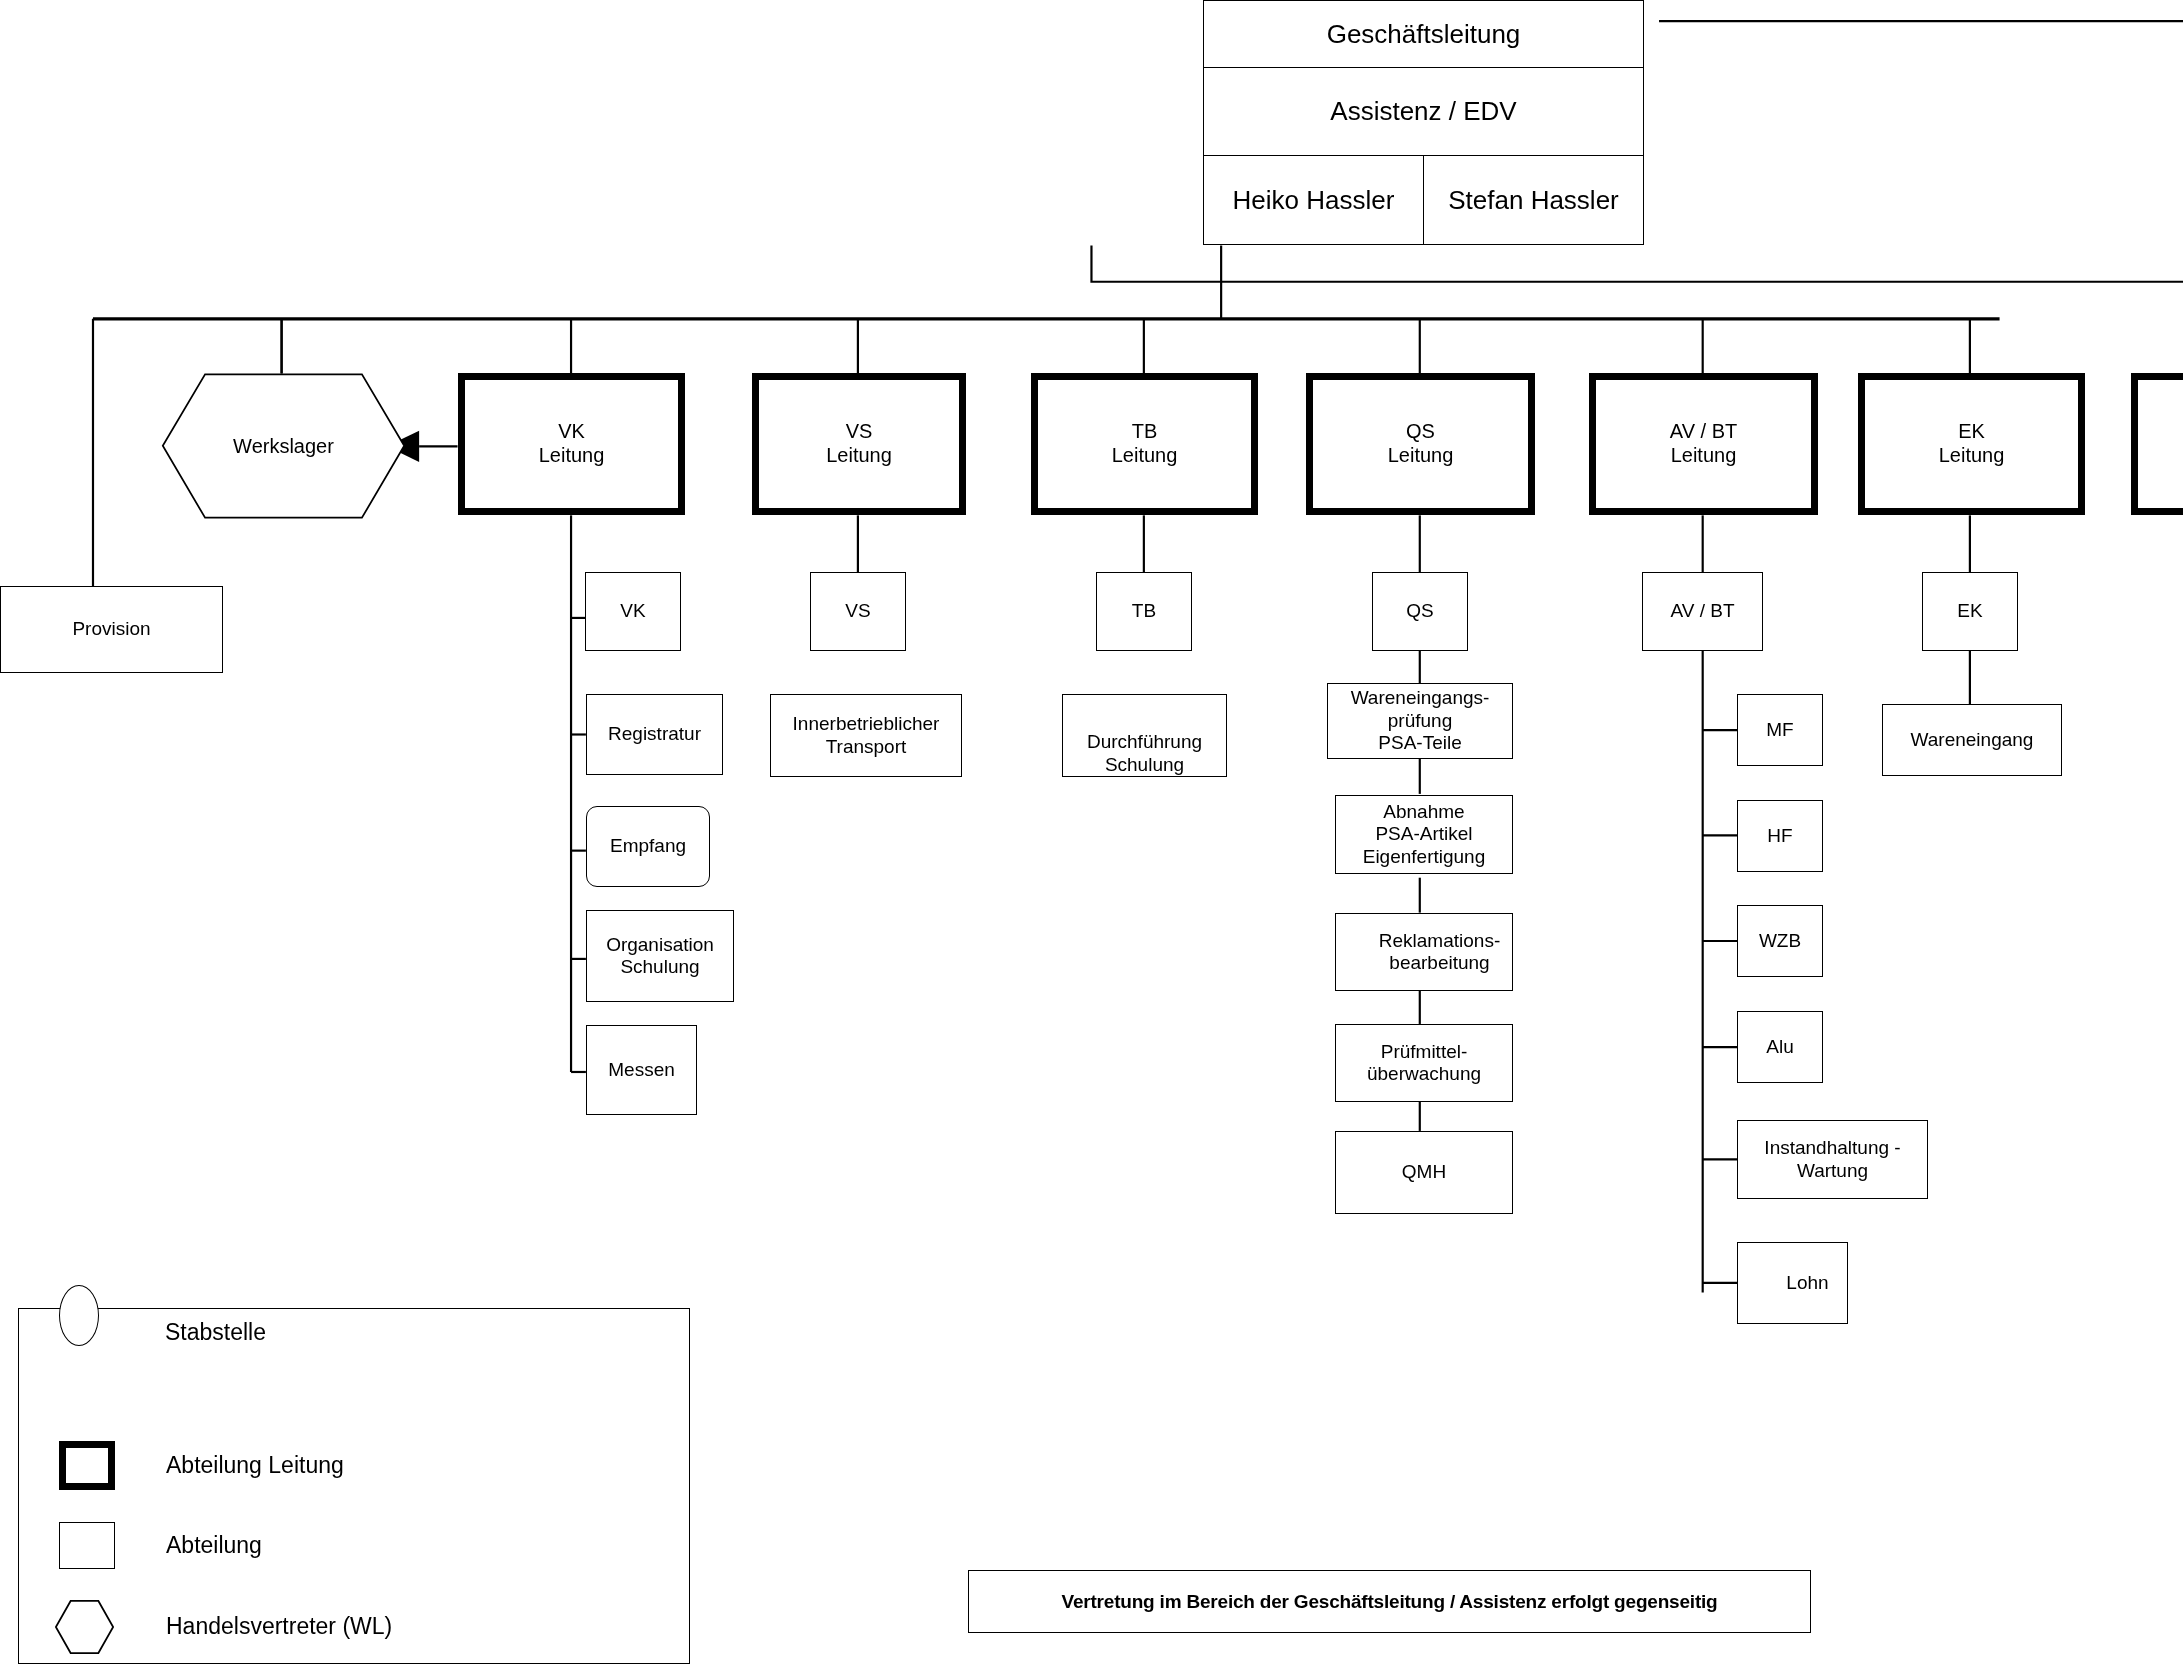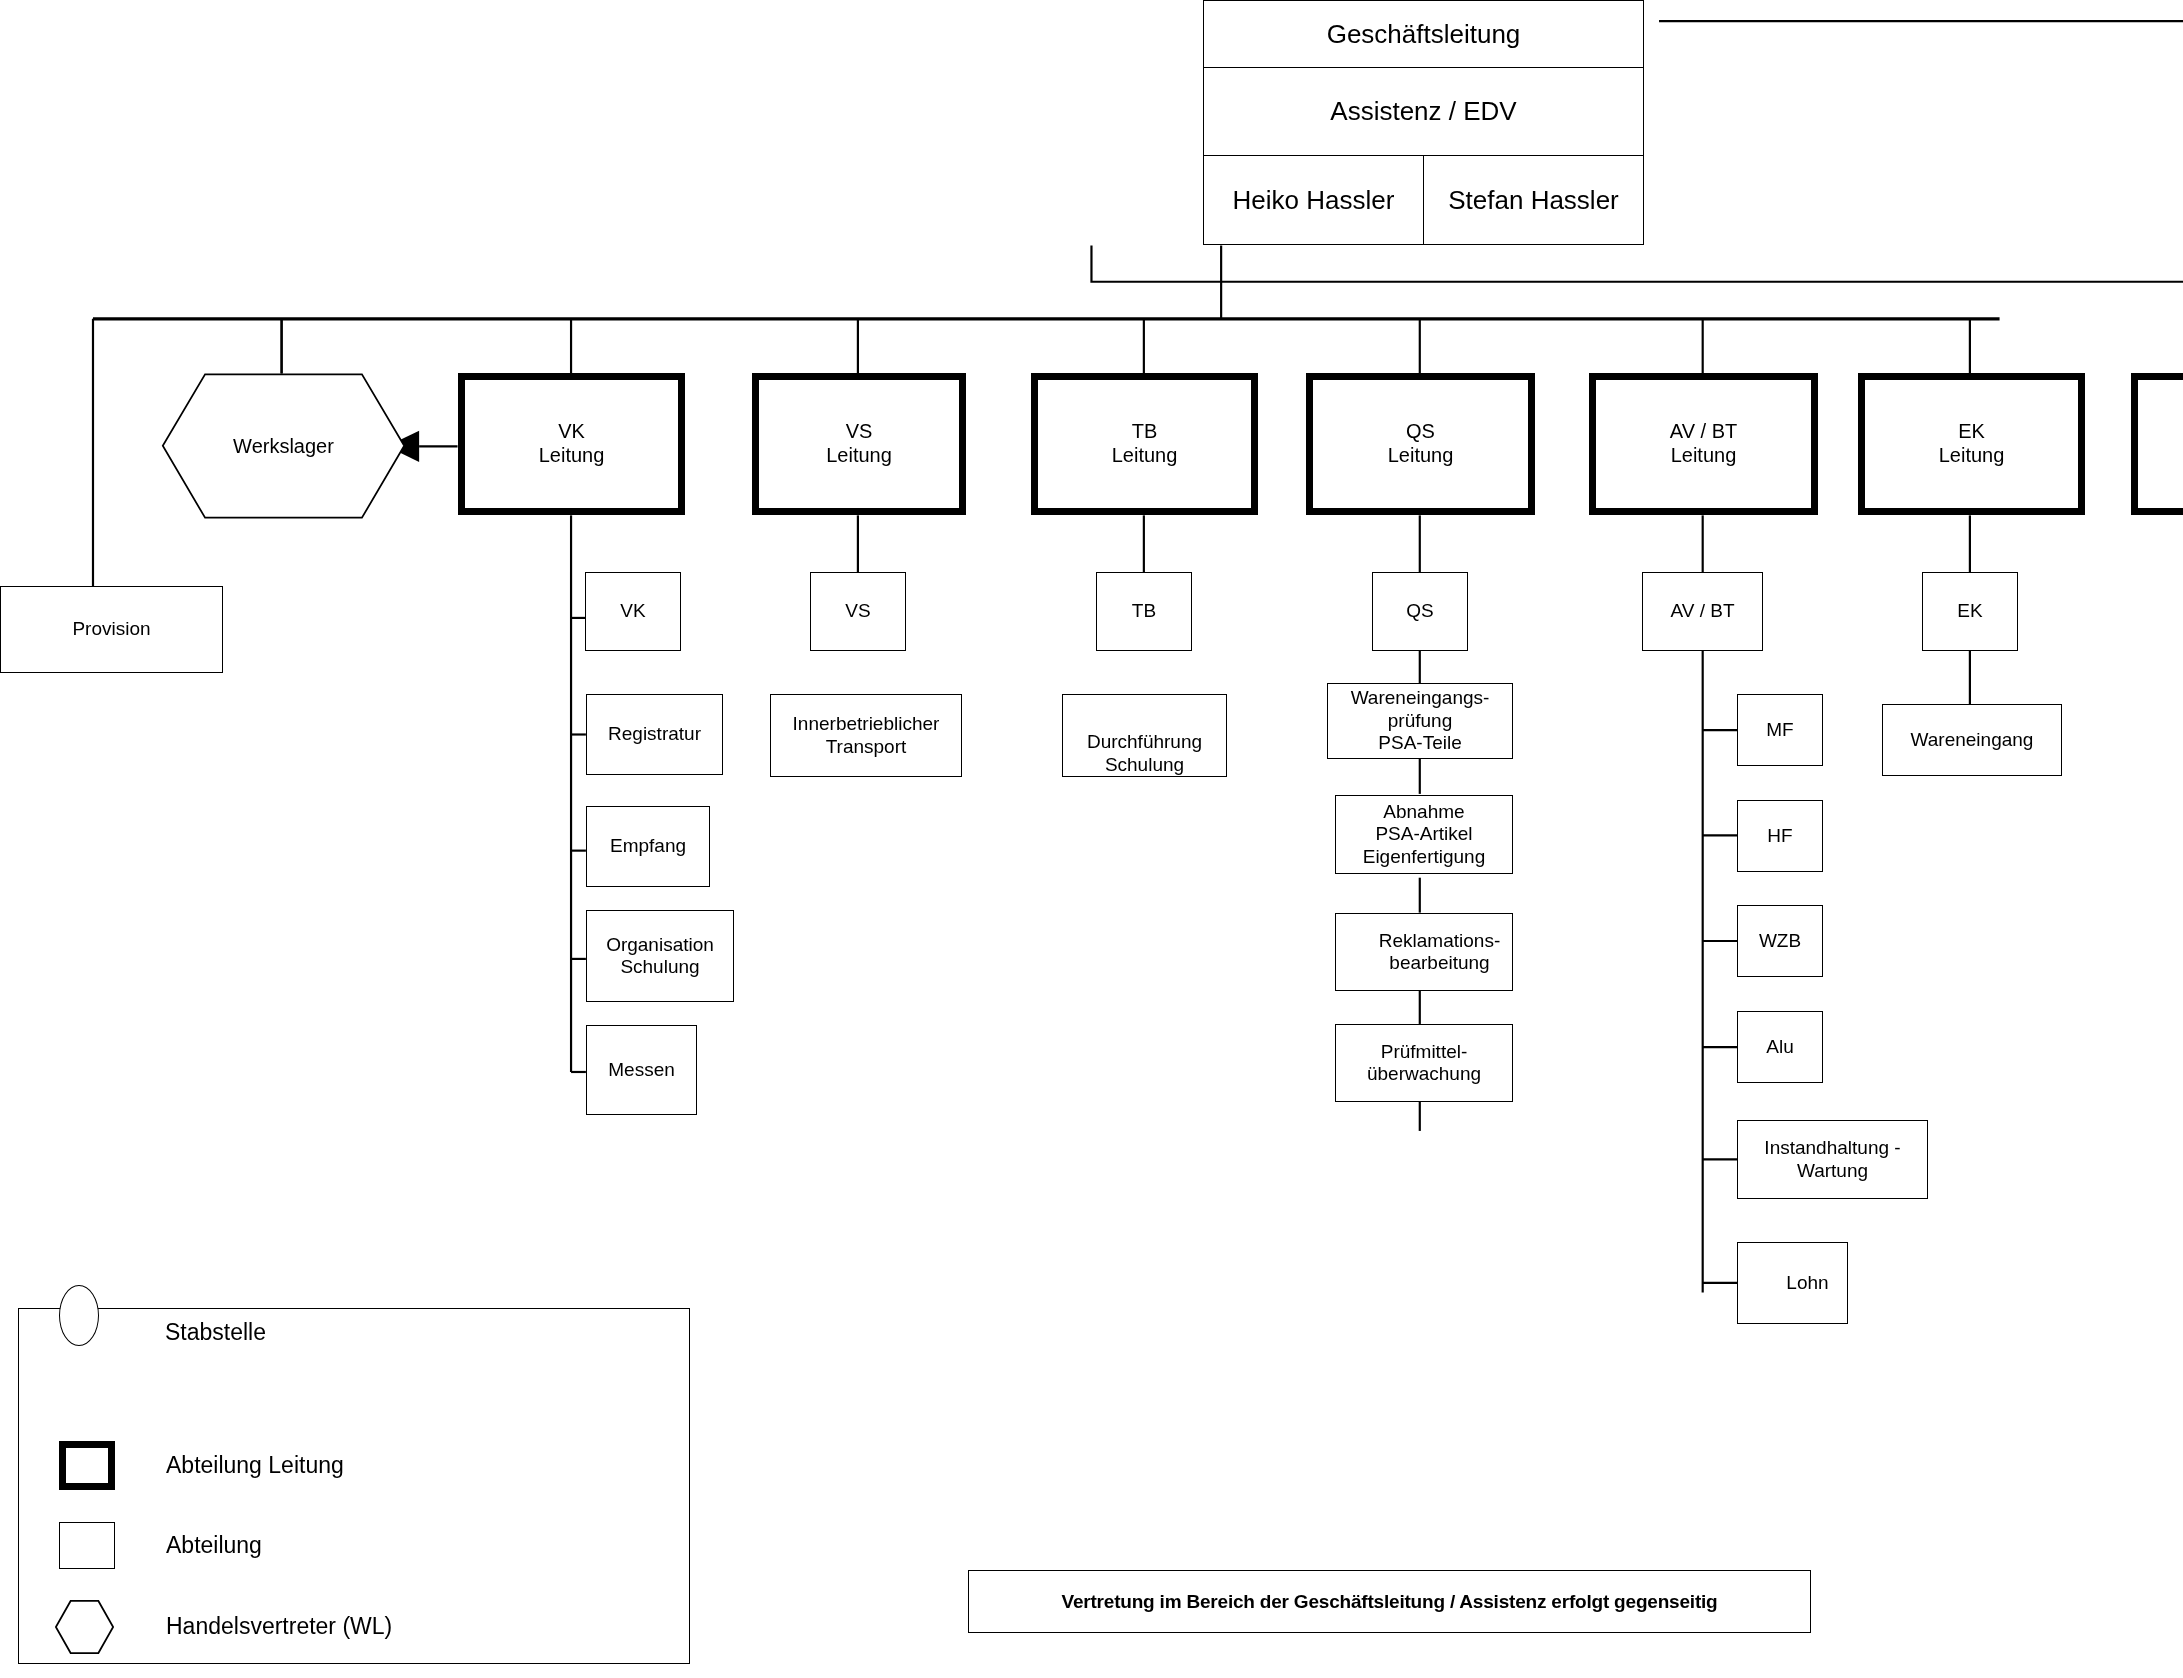--- a/index.html
+++ b/index.html
@@ -289,21 +289,21 @@
   <div class="node dept" style="left:1642px; top:572px; width:121px; height:79px;">
     <span>AV / BT</span>
   </div>
   <div class="node dept" style="left:1922px; top:572px; width:96px; height:79px;">
     <span>EK</span>
   </div>
 
   <div class="node dept" style="left:586px; top:694px; width:137px; height:81px;">
     <span style="white-space:pre-line">Registratur</span>
   </div>
-  <div class="node dept" style="left:586px; top:806px; width:124px; height:81px;">
+  <div class="node dept" style="left:586px; top:806px; width:124px; height:81px;border-radius:11px;">
     <span style="white-space:pre-line">Empfang</span>
   </div>
   <div class="node dept" style="left:586px; top:910px; width:148px; height:92px;">
     <span style="white-space:pre-line">Organisation
 Schulung</span>
   </div>
   <div class="node dept" style="left:586px; top:1025px; width:111px; height:90px;">
     <span style="white-space:pre-line">Messen</span>
   </div>
 
@@ -327,20 +327,23 @@
 PSA-Artikel
 Eigenfertigung</span>
   </div>
   <div class="node dept" style="left:1335px; top:913px; width:178px; height:78px;padding-left:31px;">
     <span style="white-space:pre-line">Reklamations-
 bearbeitung</span>
   </div>
   <div class="node dept" style="left:1335px; top:1024px; width:178px; height:78px;">
     <span style="white-space:pre-line">Prüfmittel-
 überwachung</span>
+  </div>
+  <div class="node dept" style="left:1335px; top:1131px; width:178px; height:83px;">
+    <span style="white-space:pre-line">QMH</span>
   </div>
 
   <div class="node dept" style="left:1737px; top:694px; width:86px; height:72px;">
     <span style="white-space:pre-line">MF</span>
   </div>
   <div class="node dept" style="left:1737px; top:800px; width:86px; height:72px;">
     <span style="white-space:pre-line">HF</span>
   </div>
   <div class="node dept" style="left:1737px; top:905px; width:86px; height:72px;">
     <span style="white-space:pre-line">WZB</span>

